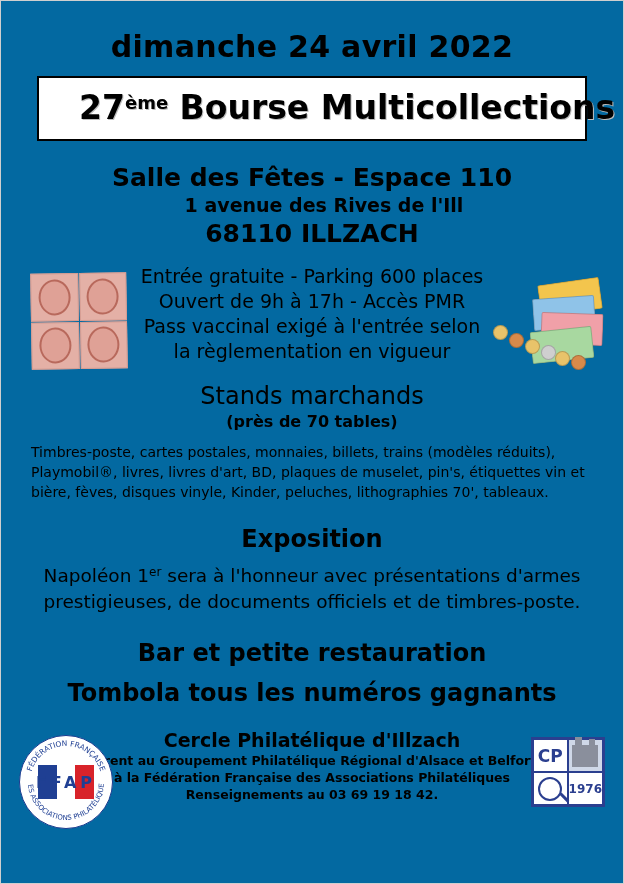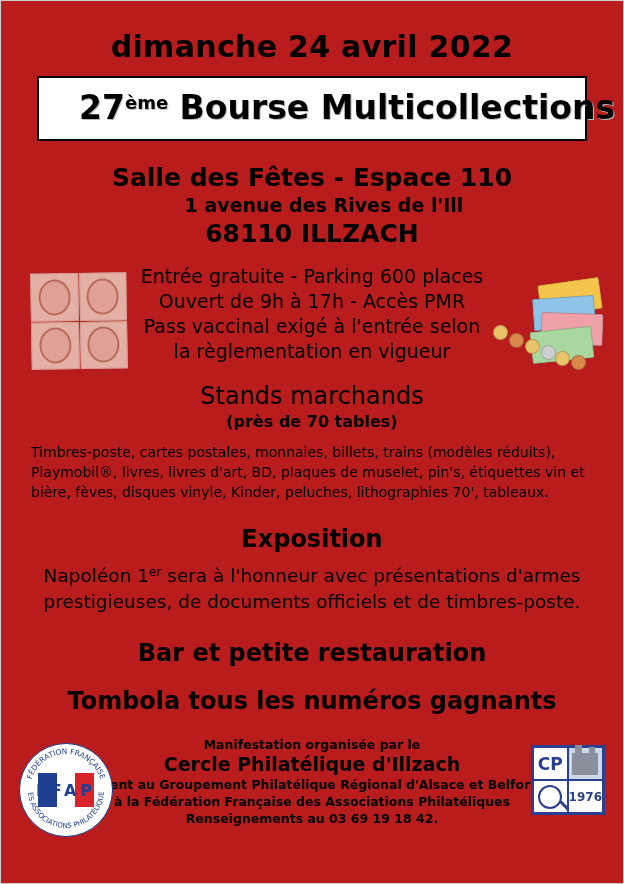--- a/index.html
+++ b/index.html
@@ -7,21 +7,21 @@
     padding: 0;
     background: #ffffff;
   }
   body {
     font-family: "DejaVu Sans", sans-serif;
   }
   #poster {
     position: relative;
     width: 624px;
     height: 884px;
-    background: #b91c1c;
+    background: #0369a1;
     overflow: hidden;
     box-sizing: border-box;
     border: 1px solid #cfcfcf;
   }
   .center { text-align: center; }
 
   .date-line {
     margin-top: 28px;
     font-size: 30px;
     font-weight: bold;
@@ -102,21 +102,21 @@
     text-align: center;
   }
   .expo-text .sup { font-size: 12px; vertical-align: 0.5em; }
 
   .bar-line {
     margin-top: 24px;
     font-size: 24px;
     font-weight: bold;
   }
   .tombola-line {
-    margin-top: 20px;
+    margin-top: 12px;
     font-size: 24px;
     font-weight: bold;
   }
 
   .footer {
     margin-top: 22px;
     position: relative;
     height: 110px;
   }
   .footer-center {
@@ -394,21 +394,20 @@
         <div class="cpi-cell bl">
             <span class="magnifier"></span>
           </div>
         <div class="cpi-cell">
             <span style="font-size:12px">1976</span>
           </div>
       </div>
     </div>
 
     <div class="footer-center">
-      <div class="org-small">Manifestation organisée par le</div>
       <div class="org-name">Cercle Philatélique d'Illzach</div>
       <div class="org-line">adhérent au Groupement Philatélique Régional d'Alsace et Belfort et</div>
       <div class="org-line">à la Fédération Française des Associations Philatéliques</div>
       <div class="org-line">Renseignements au 03 69 19 18 42.</div>
     </div>
   </div>
 
 </div>
 
 </body></html>

